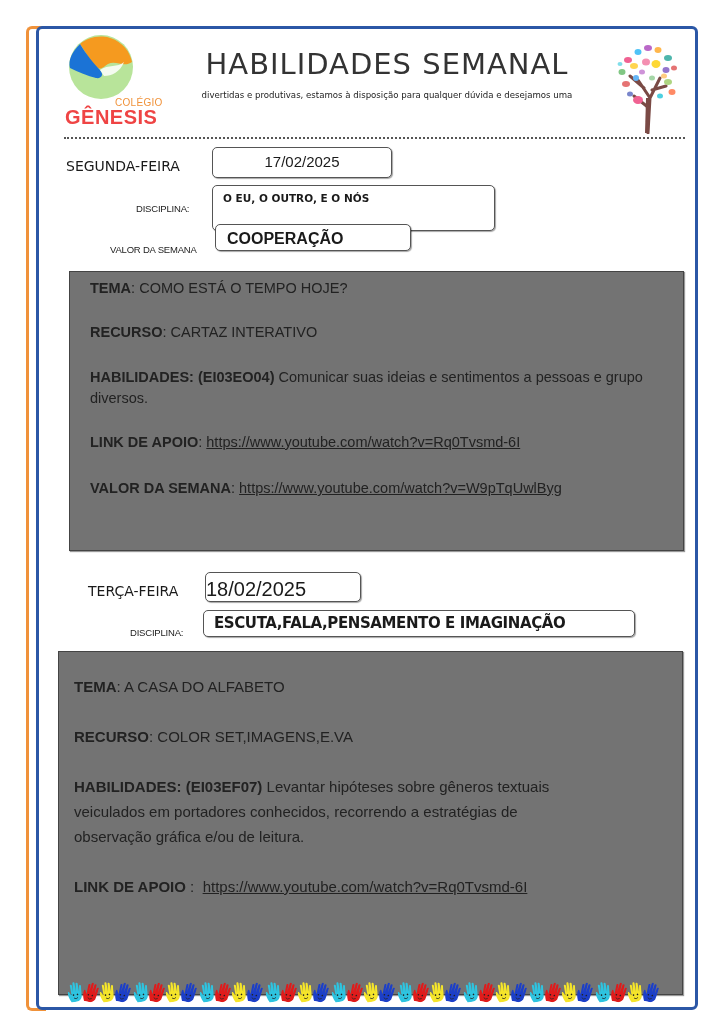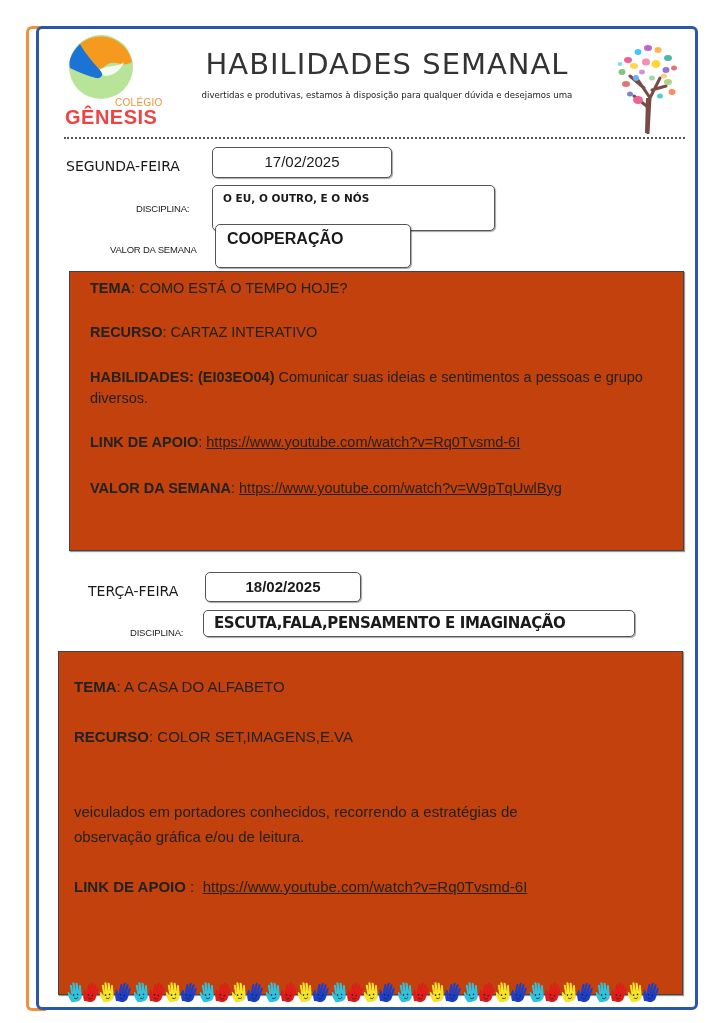--- a/index.html
+++ b/index.html
@@ -30,21 +30,21 @@
 
     .day-label { position: absolute; font-family: "DejaVu Sans", sans-serif; font-weight: normal; font-size: 14px; color: #1a1a1a; }
     .field-label { position: absolute; font-family: "Liberation Sans", sans-serif; font-size: 9.5px; color: #222; letter-spacing: -0.2px; }
     .field-box {
       position: absolute; border: 1px solid #555; border-radius: 5px; background: #fff;
       box-shadow: 1px 1px 1px rgba(0,0,0,0.35);
     }
     .field-box span { position: absolute; white-space: nowrap; }
 
     .content-box {
-      position: absolute; border: 1px solid #444; background: #c2410c;
+      position: absolute; border: 1px solid #444; background: #737373;
       box-shadow: 1px 1px 1px rgba(0,0,0,0.4);
       font-family: "Liberation Sans", sans-serif; color: #222; padding-left: 22px;
     }
     .content-box p { position: absolute; white-space: nowrap; }
     .content-box b { font-weight: bold; }
     .content-box a { color: #222; text-decoration: underline; }
 
     .hands { position: absolute; left: 66px; top: 982px; height: 22px; width: 596px; display: flex; gap: 0; }
     .hand-group { display: flex; width: 66px; }
     .hand { width: 16px; height: 20px; }
@@ -106,46 +106,47 @@
 <div class="field-box" style="left:212px; top:147px; width:180px; height:31px;">
   <span style="left:0; right:0; top:5px; text-align:center; font-family:'Liberation Sans',sans-serif; font-size:15px;">17/02/2025</span>
 </div>
 
 <div class="field-label" style="left:136px; top:203px;">DISCIPLINA:</div>
 <div class="field-box" style="left:212px; top:185px; width:283px; height:46px;">
   <span style="left:10px; top:6px; font-family:'DejaVu Sans',sans-serif; font-weight:bold; font-size:10.5px;">O EU, O OUTRO, E O NÓS</span>
 </div>
 
 <div class="field-label" style="left:110px; top:244px;">VALOR DA SEMANA</div>
-<div class="field-box" style="left:215px; top:224px; width:196px; height:44px;">
+<div class="field-box" style="left:215px; top:224px; width:196px; height:27px;">
   <span style="left:11px; top:5px; font-family:'Liberation Sans',sans-serif; font-weight:bold; font-size:16px;">COOPERAÇÃO</span>
 </div>
 
 <div class="content-box" style="left:69px; top:271px; width:615px; height:280px; font-size:14.5px;">
   <p style="left:20px; top:8px;"><b>TEMA</b>: <span>COMO ESTÁ O TEMPO HOJE?</span></p>
   <p style="left:20px; top:52px;"><b>RECURSO</b>: <span>CARTAZ INTERATIVO</span></p>
   <p style="left:20px; top:97px;"><b>HABILIDADES: (EI03EO04)</b> <span>Comunicar suas ideias e sentimentos a pessoas e grupo</span></p>
   <p style="left:20px; top:118px;">diversos.</p>
   <p style="left:20px; top:162px;"><b>LINK DE APOIO</b>: <a>https://www.youtube.com/watch?v=Rq0Tvsmd-6I</a></p>
   <p style="left:20px; top:208px;"><b>VALOR DA SEMANA</b>: <a>https://www.youtube.com/watch?v=W9pTqUwlByg</a></p>
 </div>
 
 <div class="day-label" style="left:88px; top:583px;">TERÇA-FEIRA</div>
 <div class="field-box" style="left:205px; top:572px; width:156px; height:30px;">
-  <span style="left:0; right:0; top:5px; text-align:center; font-family:'Liberation Sans',sans-serif; font-size:15px;font-weight:bold;">18/02/2025</span>
+  <span style="left:0; right:0; top:5px; text-align:left; font-family:'Liberation Sans',sans-serif; font-size:20px;">18/02/2025</span>
 </div>
 
 <div class="field-label" style="left:130px; top:627px;">DISCIPLINA:</div>
 <div class="field-box" style="left:203px; top:610px; width:432px; height:27px;">
   <span style="left:10px; top:3px; font-family:'DejaVu Sans',sans-serif; font-weight:bold; font-size:15px; letter-spacing:-0.4px;">ESCUTA,FALA,PENSAMENTO E IMAGINAÇÃO</span>
 </div>
 
 <div class="content-box" style="left:58px; top:651px; width:625px; height:344px; font-size:15px;">
   <p style="left:15px; top:26px;"><b>TEMA</b>: <span>A CASA DO ALFABETO</span></p>
   <p style="left:15px; top:76px;"><b>RECURSO</b>: <span>COLOR SET,IMAGENS,E.VA</span></p>
+  <p style="left:15px; top:126px;"><b>HABILIDADES: (EI03EF07)</b> <span>Levantar hipóteses sobre gêneros textuais</span></p>
   <p style="left:15px; top:151px;">veiculados em portadores conhecidos, recorrendo a estratégias de</p>
   <p style="left:15px; top:176px;">observação gráfica e/ou de leitura.</p>
   <p style="left:15px; top:226px;"><b>LINK DE APOIO</b> : &nbsp;<a>https://www.youtube.com/watch?v=Rq0Tvsmd-6I</a></p>
 </div>
 
 <div class="hands" id="hands">
     <div class="hand-group">
       <svg viewBox="0 0 16 20" class="hand" style="transform: rotate(-10deg);">
         <path d="M4 20 C2 16 1 12 2 9 L3 9 L5 13 L5 3 C5 2 7 2 7 3 L7 10 L8 1 C8 0 10 0 10 1 L10 10 L11 2 C11 1 13 1 13 2 L13 11 L14 5 C14 4 16 4 16 5 L15 14 C15 18 12 20 9 20 Z" fill="#2ec4e0"></path>
         <circle cx="7" cy="13" r="0.8" fill="#222"></circle>

